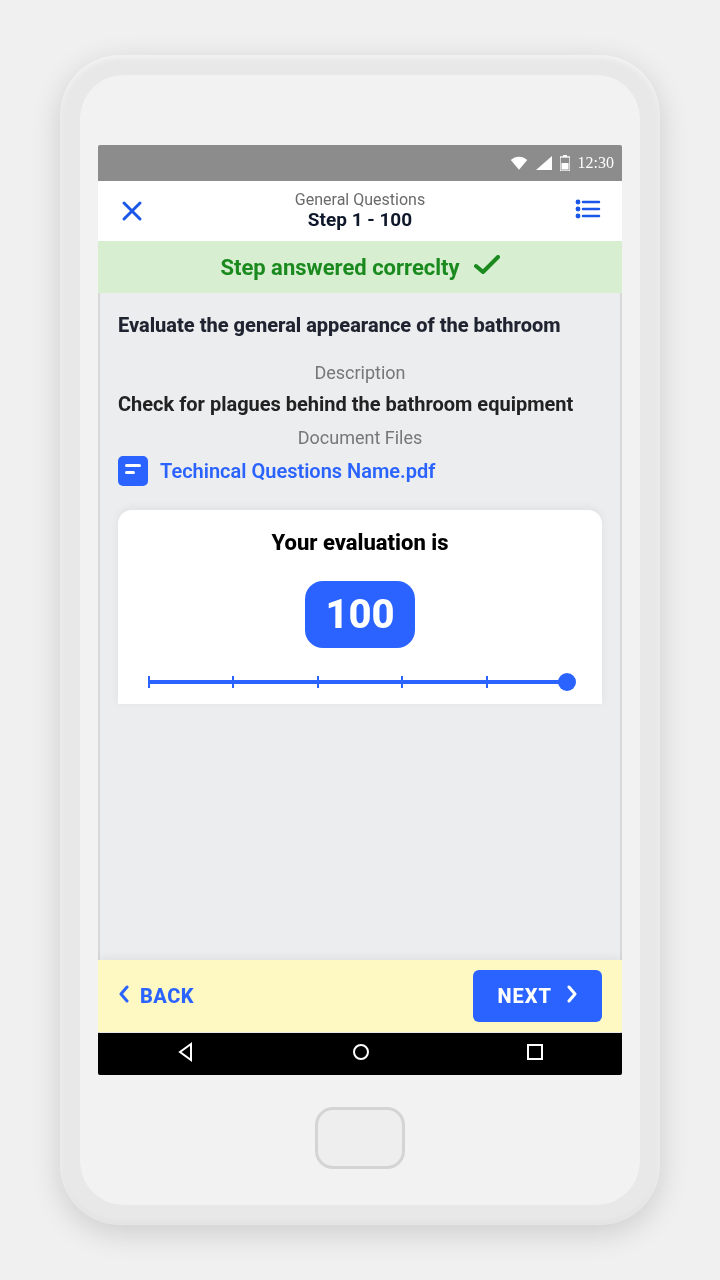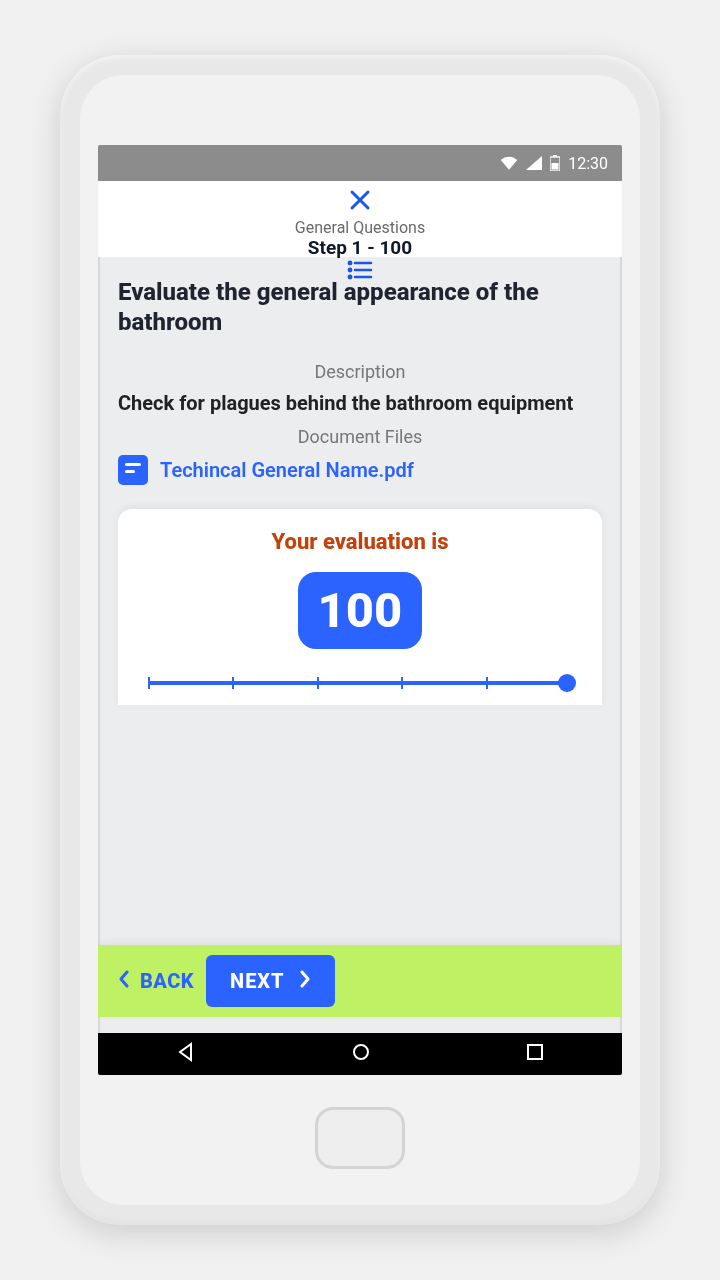--- a/index.html
+++ b/index.html
@@ -64,34 +64,34 @@
     overflow: hidden;
   }
   
   .statusbar {
     height: 36px;
     background: #8c8c8c;
     color: #fff;
     display: flex;
     align-items: center;
     justify-content: flex-end;
-    padding: 0 14px;
+    padding: 0 8px;
     font-size: 16px;
     gap: 8px;
+    font-family: Liberation Serif, serif;
   }
   .statusbar .spacer { flex: 1; }
   .sb-icon { display:inline-flex; align-items:center; }
   
   .app-header {
     background: #fff;
-    height: 76px;
+    height: 60px;
     display: flex;
     align-items: center;
     padding: 2px 14px;
-    flex-direction: column;
   }
   .close-x {
     color: #1a56e8;
     font-size: 30px;
     width: 40px;
     text-align: center;
   }
   .header-center {
     flex: 1;
     text-align: center;
@@ -111,21 +111,21 @@
     align-items: center;
     justify-content: center;
     gap: 14px;
     height: 52px;
   }
   .content {
     padding: 20px 20px 0 20px;
     color: #222;
   }
   .question-title {
-    font-size: 24px;
+    font-size: 20px;
     font-weight: 800;
     color: #1f2430;
     line-height: 1.25;
     margin-bottom: 24px;
   }
   .label {
     font-size: 18px;
     color: #777;
     margin-bottom: 8px;
     text-align: center;
@@ -165,30 +165,30 @@
     font-weight: 600;
   }
   .eval-card {
     background: #fff;
     border-radius: 14px 14px 0 0;
     box-shadow: 0 -2px 10px rgba(0,0,0,0.06);
     padding: 20px 24px 10px 24px;
     text-align: center;
   }
   .eval-title {
-    color: #c2410c;
+    color: #000000;
     font-size: 22px;
     font-weight: 800;
-    margin-bottom: 18px;
+    margin-bottom: 26px;
   }
   .score-chip {
     display: inline-block;
     background: #2a63ff;
     color: #fff;
-    font-size: 49px;
+    font-size: 40px;
     font-weight: 800;
     padding: 10px 20px;
     border-radius: 18px;
     margin-bottom: 22px;
   }
   .slider {
     position: relative;
     height: 24px;
     margin: 0 6px;
   }
@@ -214,25 +214,26 @@
     top: 3px;
     right: -4px;
     width: 18px; height: 18px;
     background: #2a63ff;
     border-radius: 50%;
   }
   
   .bottom-bar {
     position: absolute;
     left: 0; right: 0;
-    bottom: 58px;
+    bottom: 43px;
     height: 72px;
-    background: #bef264;
-    display: flex;
-    align-items: center;
+    background: #fef9c3;
+    display: flex;
+    align-items: center;
+    justify-content: space-between;
     padding: 0 20px;
     box-shadow: 0 -2px 8px rgba(0,0,0,0.06);
   }
   .back-btn {
     display: flex;
     align-items: center;
     gap: 10px;
     color: #2a63ff;
     font-weight: 800;
     font-size: 20px;
@@ -321,31 +322,39 @@
                   <line x1="8" y1="3" x2="24" y2="3"></line>
                 <circle cx="3" cy="10" r="1.2" fill="#1a56e8"></circle>
                   <line x1="8" y1="10" x2="24" y2="10"></line>
                 <circle cx="3" cy="17" r="1.2" fill="#1a56e8"></circle>
                   <line x1="8" y1="17" x2="24" y2="17"></line>
               </g>
             </svg>
           </div>
         </div>
 
+        <div class="success-banner">
+          <span>Step answered correclty</span>
+          <span>
+            <svg width="26" height="20" viewBox="0 0 26 20">
+                <path fill="none" stroke="#1a8a1f" stroke-width="4" stroke-linecap="round" stroke-linejoin="round" d="M2 11l7 6L24 2"></path>
+              </svg>
+          </span>
+        </div>
 
         <div class="content">
           <div class="question-title">Evaluate the general appearance of the bathroom</div>
 
           <div class="label">Description</div>
           <div class="desc-text">Check for plagues behind the bathroom equipment</div>
 
           <div class="label">Document Files</div>
           <div class="file-row">
             <span class="file-icon"></span>
-            <span class="file-name">Techincal General Name.pdf</span>
+            <span class="file-name">Techincal Questions Name.pdf</span>
           </div>
 
           <div class="eval-card">
             <div class="eval-title">Your evaluation is</div>
             <div class="score-chip">100</div>
             <div class="slider">
               <div class="slider-track"></div>
               <div class="slider-ticks">
                 <span></span>
                   <span></span>

